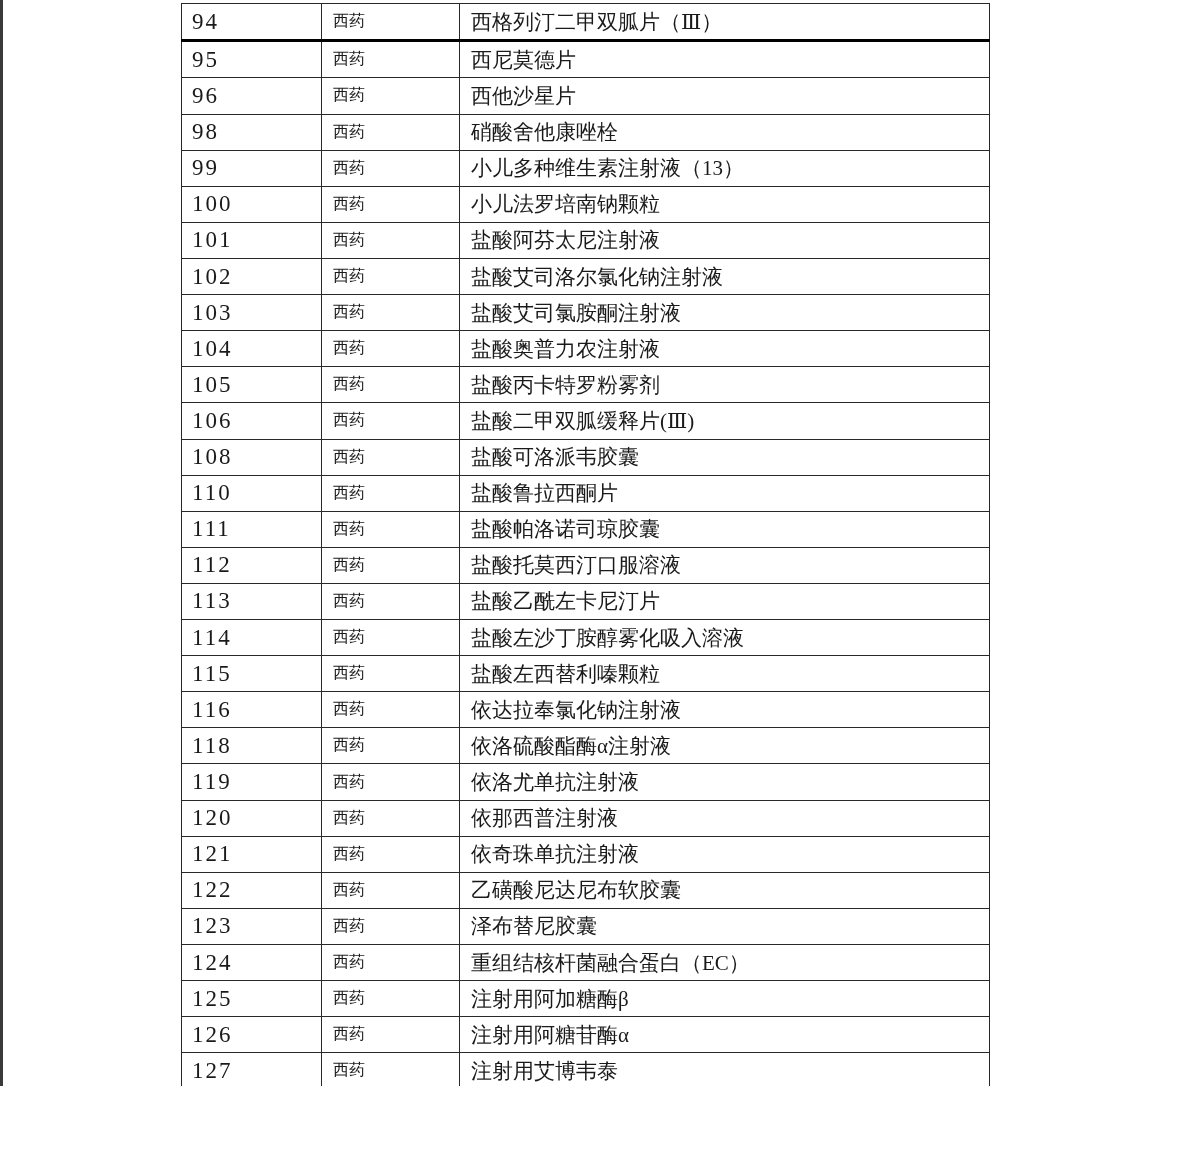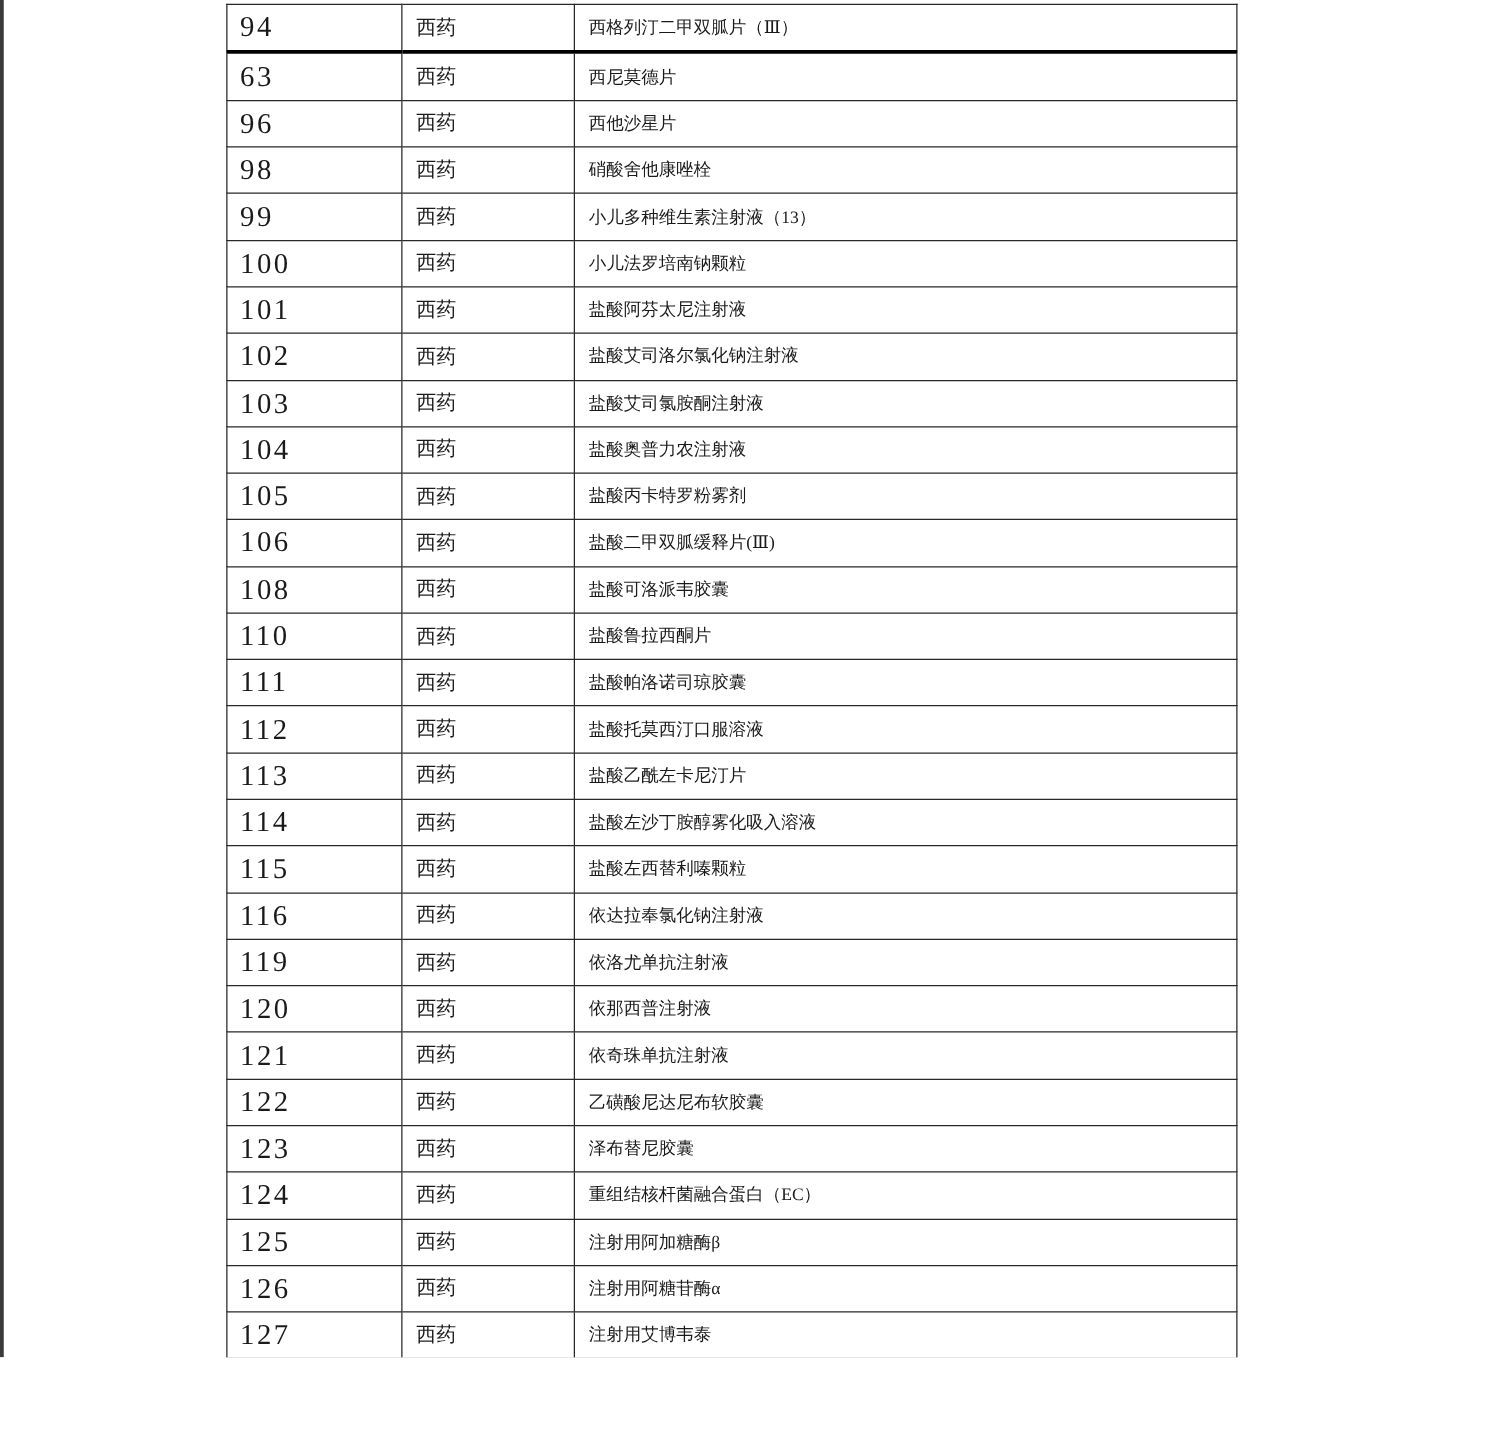--- a/index.html
+++ b/index.html
@@ -51,42 +51,42 @@
     padding-left: 10px;
     font-size: 23px;
     letter-spacing: 2px;
   }
   td.col-cat {
     padding-left: 11px;
     font-size: 16px;
   }
   td.col-name {
     padding-left: 11px;
-    font-size: 14px;
+    font-size: 21px;
   }
 </style>
 </head>
 <body>
 
 <div class="screen">
   <div class="page-edge"></div>
   <table class="doc-table">
     <colgroup>
       <col class="c1">
       <col class="c2">
       <col class="c3">
     </colgroup>
     <tbody id="rows">
         <tr class="thick-bottom">
           <td class="col-num">94</td>
           <td class="col-cat">西药</td>
           <td class="col-name">西格列汀二甲双胍片（Ⅲ）</td>
         </tr>
         <tr>
-          <td class="col-num">63</td>
+          <td class="col-num">95</td>
           <td class="col-cat">西药</td>
           <td class="col-name">西尼莫德片</td>
         </tr>
         <tr>
           <td class="col-num">96</td>
           <td class="col-cat">西药</td>
           <td class="col-name">西他沙星片</td>
         </tr>
         <tr>
           <td class="col-num">98</td>
@@ -165,20 +165,25 @@
         </tr>
         <tr>
           <td class="col-num">115</td>
           <td class="col-cat">西药</td>
           <td class="col-name">盐酸左西替利嗪颗粒</td>
         </tr>
         <tr>
           <td class="col-num">116</td>
           <td class="col-cat">西药</td>
           <td class="col-name">依达拉奉氯化钠注射液</td>
+        </tr>
+        <tr>
+          <td class="col-num">118</td>
+          <td class="col-cat">西药</td>
+          <td class="col-name">依洛硫酸酯酶α注射液</td>
         </tr>
         <tr>
           <td class="col-num">119</td>
           <td class="col-cat">西药</td>
           <td class="col-name">依洛尤单抗注射液</td>
         </tr>
         <tr>
           <td class="col-num">120</td>
           <td class="col-cat">西药</td>
           <td class="col-name">依那西普注射液</td>

